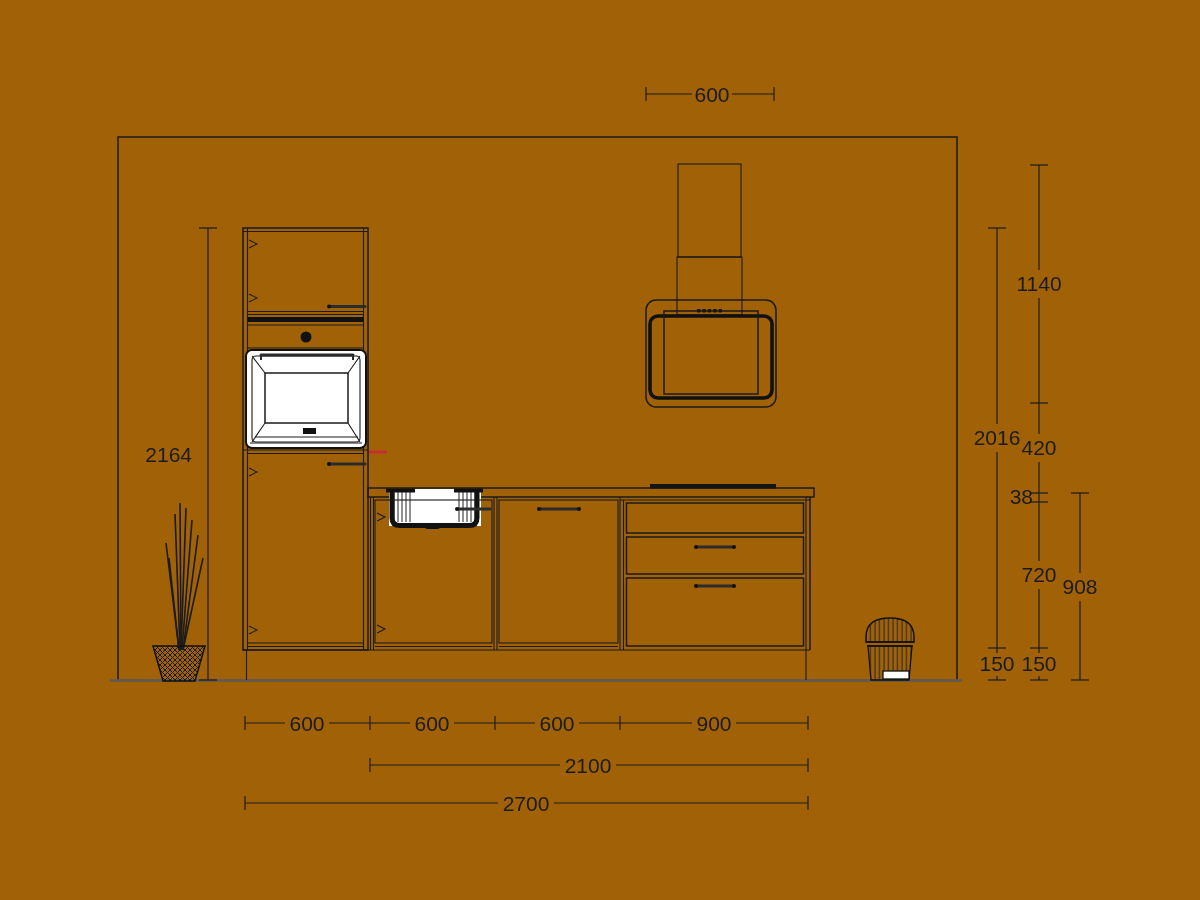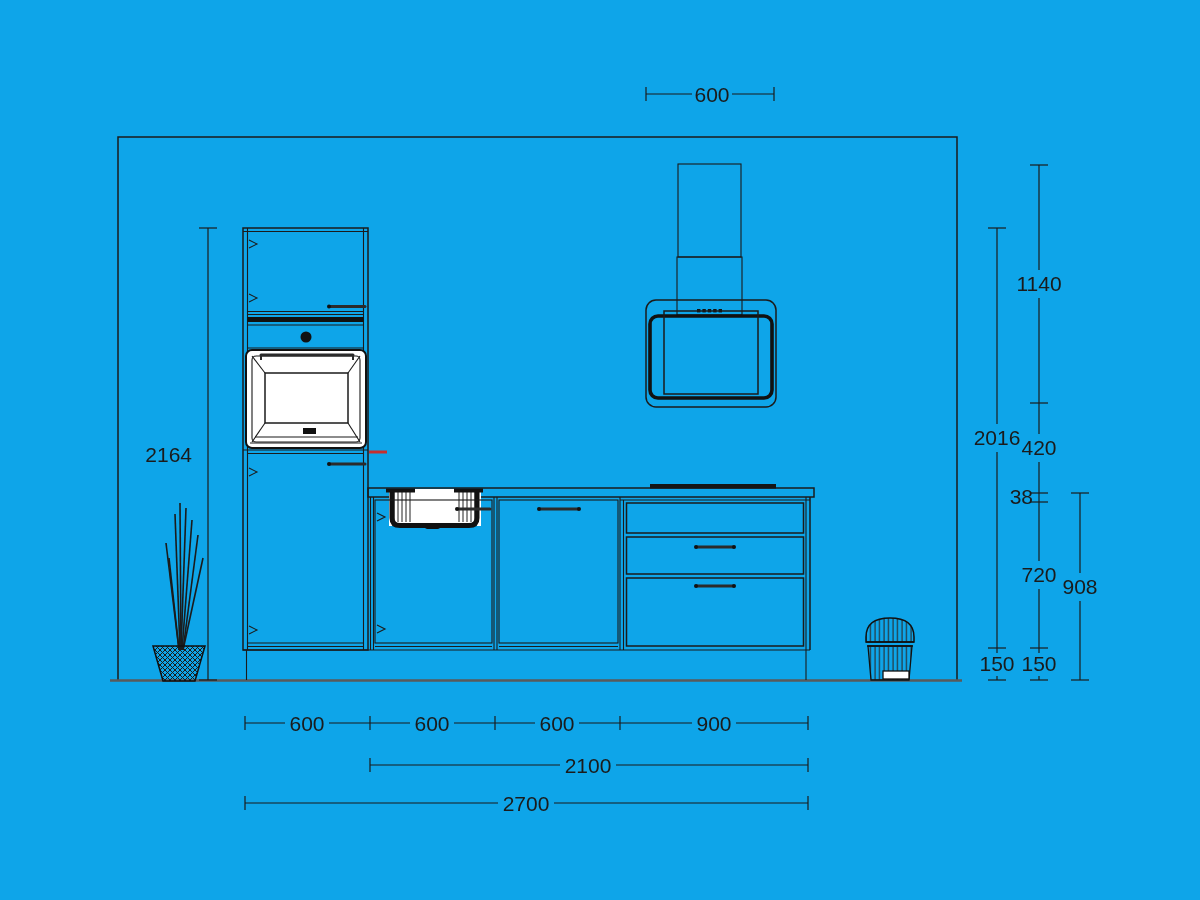--- a/index.html
+++ b/index.html
@@ -1,16 +1,16 @@
 <!DOCTYPE html>
 <html><head>
 <meta charset="utf-8">
 <style>
   html,body{margin:0;padding:0;background:#fff;}
-  .stage{position:relative;width:1200px;height:900px;background:#0ea5e9;overflow:hidden;}
+  .stage{position:relative;width:1200px;height:900px;background:#a16207;overflow:hidden;}
   svg{display:block;}
   svg text{font-family:"Liberation Sans", sans-serif;font-size:21px;fill:#1b1b1b;}
   .thin{stroke:#1b1b1b;stroke-width:1.1;fill:none;}
   .med{stroke:#1b1b1b;stroke-width:1.5;fill:none;}
   .dim{stroke:#1b1b1b;stroke-width:1.2;fill:none;}
   .handle{stroke:#2b2b2b;stroke-width:3;fill:none;stroke-linecap:round;}
   .heavy{stroke:#111;stroke-width:5;fill:none;}
 </style>
 </head>
 <body>

